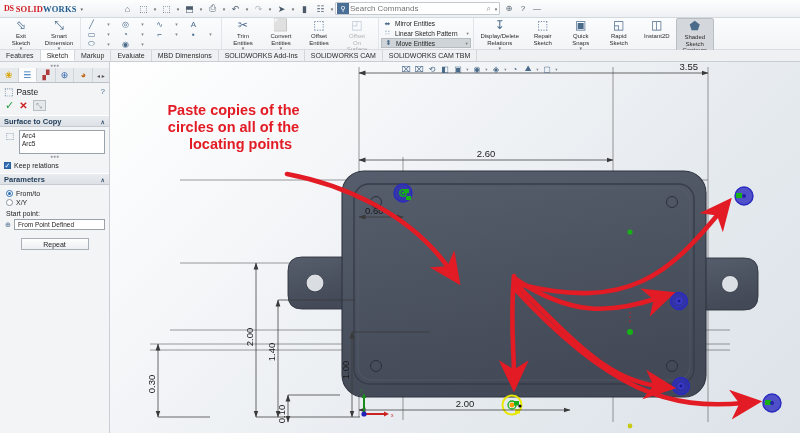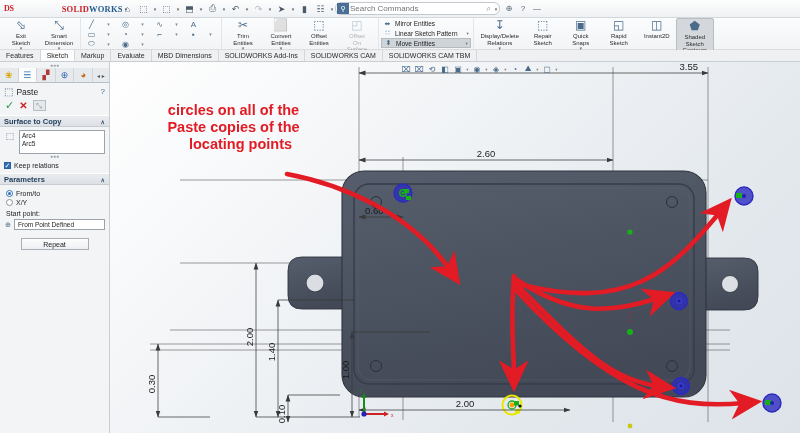--- a/index.html
+++ b/index.html
@@ -16,31 +16,31 @@
   
   .titlebar {
     position:absolute; left:0; top:0; width:800px; height:18px;
     background: linear-gradient(#fdfdfd,#eef1f4);
     border-bottom:1px solid #d3d8dd;
     display:flex; align-items:center;
   }
   .sw-logo { display:flex; align-items:center; gap:2px; padding-left:4px; width:120px;font-family:Liberation Serif, serif;}
   .sw-logo .ds { font-size:8px; font-weight:bold; color:#d12027; letter-spacing:-.3px;}
   .sw-logo .name { font-size:8.5px; font-weight:bold; color:#1f5a8f; letter-spacing:.2px;}
-  .sw-logo .name .red { color:#d12027;margin-left:46px; }
+  .sw-logo .name .red { color:#d12027; }
   .tb-icons { display:flex; align-items:center; gap:1px; }
   .tbi {
     width:15px; height:15px; display:flex; align-items:center; justify-content:center;
     border-radius:2px; font-size:9px; color:#4a5a68;
   }
   .caret { font-size:5px; color:#666; width:6px; text-align:center; }
   .doc-title { flex:1; text-align:center; font-size:8.5px; color:#333; }
   .search-wrap {
     display:flex; align-items:center; width:165px; height:13px;
-    border:1px solid #c3c9cf; background:#fff; margin-right:3px; border-radius:6px;
+    border:1px solid #c3c9cf; background:#fff; margin-right:3px; border-radius:1px;
   }
   .search-wrap .sicon {
     width:12px; height:11px; background:#4a6f97; color:#fff;
     font-size:7px; display:flex; align-items:center; justify-content:center; margin:1px;
   }
   .search-wrap input {
     flex:1; border:0; outline:none; font-size:8px; color:#8a8f94;
     font-family:"Liberation Sans", sans-serif; background:transparent;
   }
   .search-wrap .mag { font-size:8px; color:#7d848a; padding-right:2px; }
@@ -611,18 +611,18 @@
         <path d="M0,-21 l-2.4,5 h4.8 z" fill="#1a8a1a"></path>
         <line x1="0" y1="0" x2="22" y2="0" stroke="#cc2222" stroke-width="2"></line>
         <path d="M25,0 l-5,-2.4 v4.8 z" fill="#cc2222"></path>
         <circle cx="0" cy="0" r="2.6" fill="#2222bb"></circle>
         <text x="-4" y="-22" font-size="5" fill="#1a8a1a" font-family="Liberation Sans, sans-serif">y</text>
         <text x="27" y="3" font-size="5" fill="#cc2222" font-family="Liberation Sans, sans-serif">x</text>
       </g>
     </svg>
 
     <div class="annot">
+      <div>Paste copies of the</div>
       <div>circles on all of the</div>
-      <div>Paste copies of the</div>
       <div class="l3">locating points</div>
     </div>
   </div>
 </div>
 
 </body></html>

